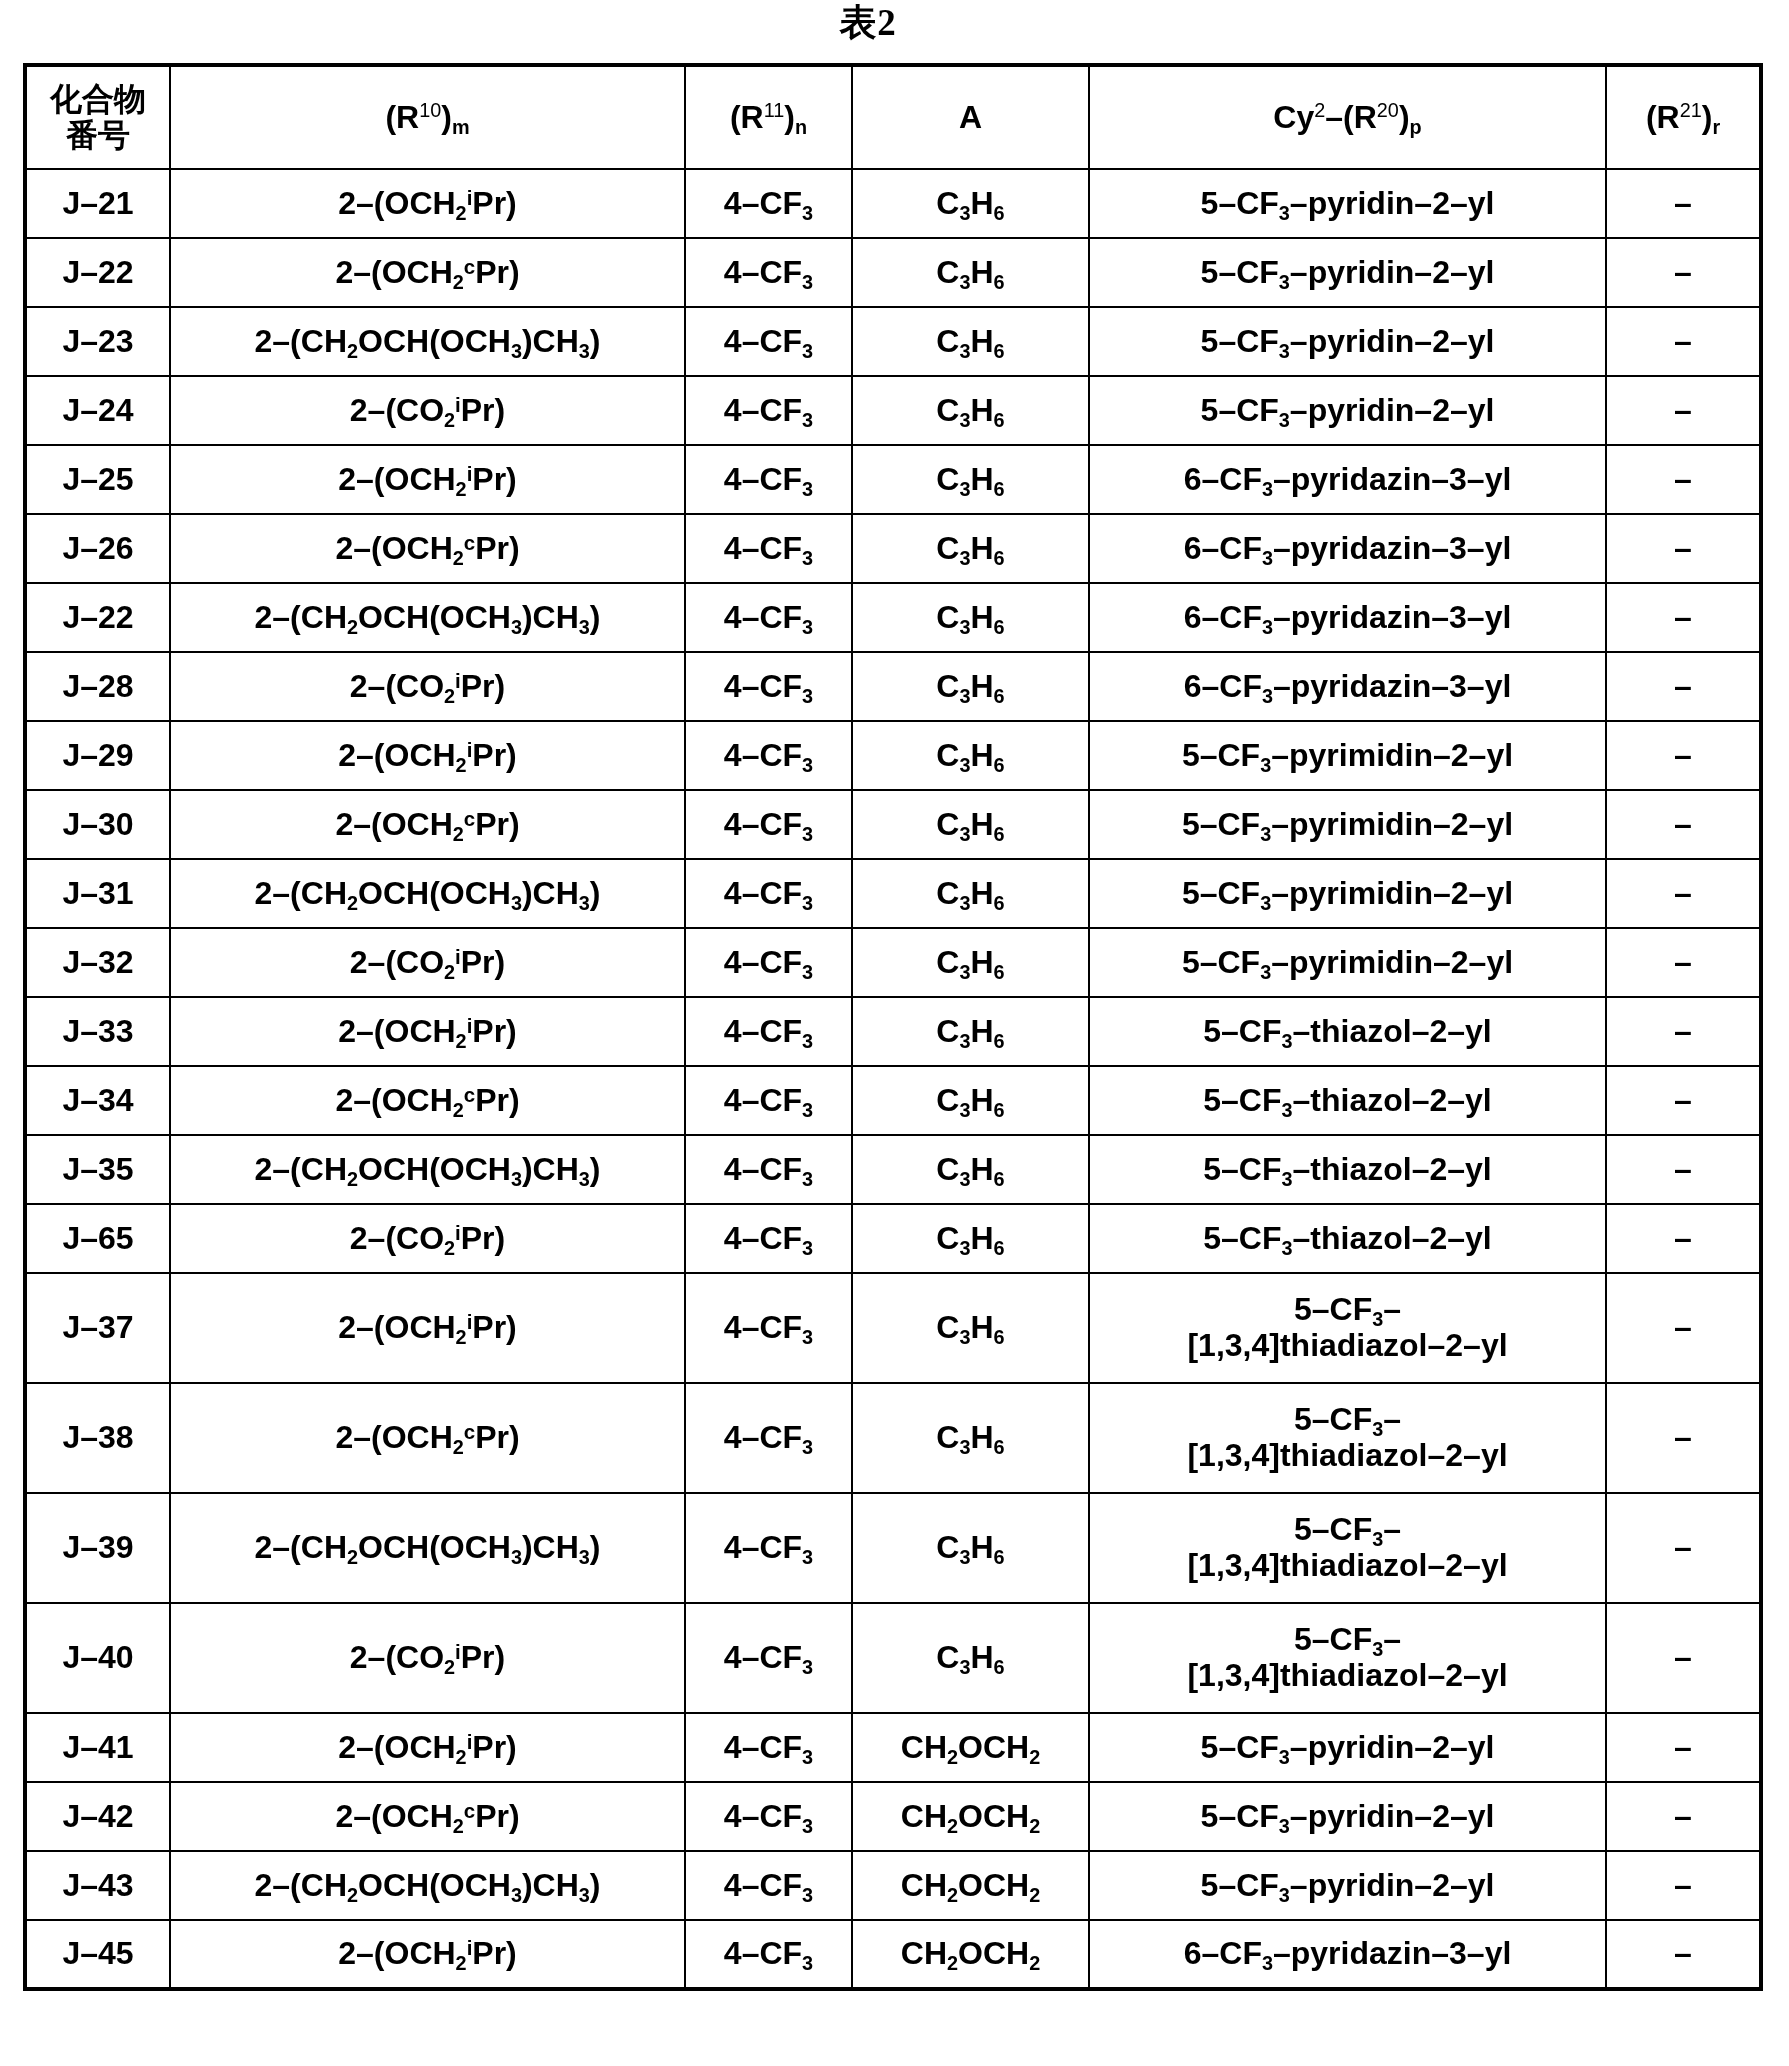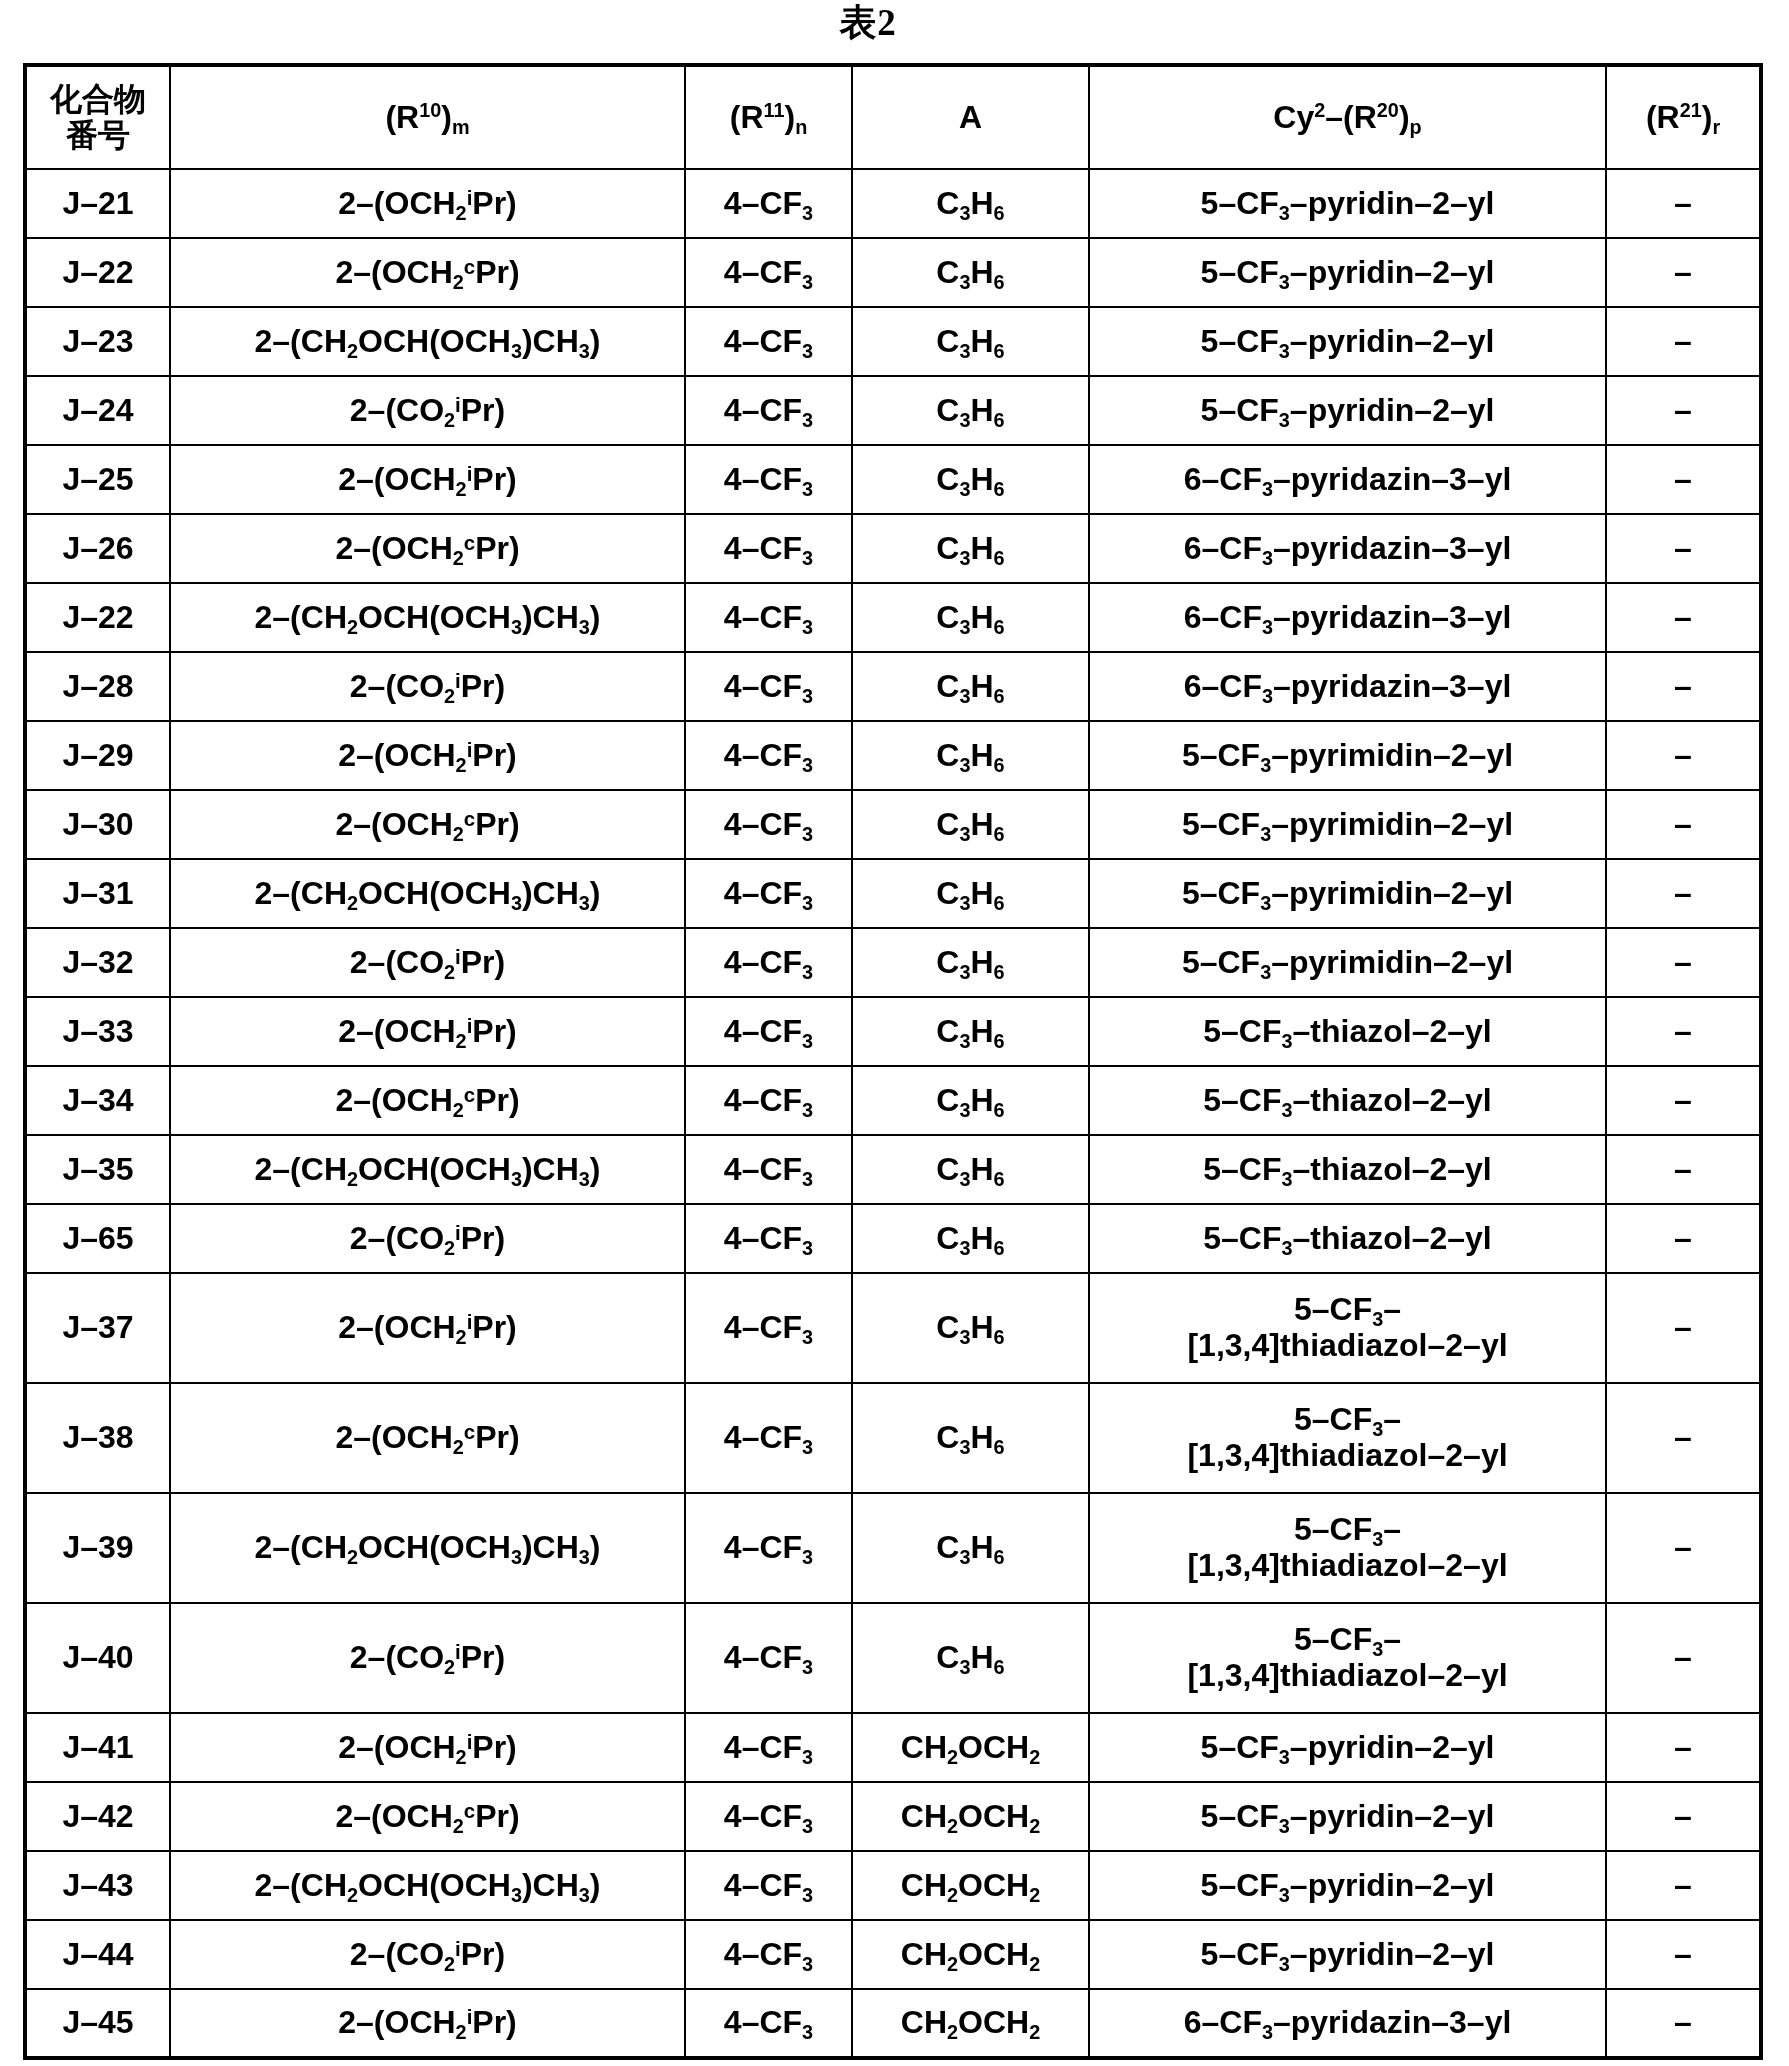--- a/index.html
+++ b/index.html
@@ -93,21 +93,21 @@
   sub {
     font-size: 0.62em;
     vertical-align: -0.28em;
     line-height: 0;
     font-weight: 700;
   }
   sup {
     font-size: 0.62em;
     vertical-align: 0.52em;
     line-height: 0;
-    font-weight: 700;
+    font-weight: 400;
     margin-top: 48px;
   }
   .pre-sup {
     font-size: 0.64em;
     vertical-align: 0.45em;
     line-height: 0;
     font-weight: 700;
   }
 
   .cell-2line {
@@ -326,28 +326,20 @@
         </tr>
         <tr>
           <td>J–43</td>
           <td>2–(CH<sub>2</sub>OCH(OCH<sub>3</sub>)CH<sub>3</sub>)</td>
           <td>4–CF<sub>3</sub></td>
           <td>CH<sub>2</sub>OCH<sub>2</sub></td>
           <td>5–CF<sub>3</sub>–pyridin–2–yl</td>
           <td class="dash">–</td>
         </tr>
         <tr>
-          <td>J–44</td>
-          <td>2–(CO<sub>2</sub><span class="pre-sup">i</span>Pr)</td>
-          <td>4–CF<sub>3</sub></td>
-          <td>CH<sub>2</sub>OCH<sub>2</sub></td>
-          <td>5–CF<sub>3</sub>–pyridin–2–yl</td>
-          <td class="dash">–</td>
-        </tr>
-        <tr>
           <td>J–45</td>
           <td>2–(OCH<sub>2</sub><span class="pre-sup">i</span>Pr)</td>
           <td>4–CF<sub>3</sub></td>
           <td>CH<sub>2</sub>OCH<sub>2</sub></td>
           <td>6–CF<sub>3</sub>–pyridazin–3–yl</td>
           <td class="dash">–</td>
         </tr>
       </tbody>
   </table>
 

